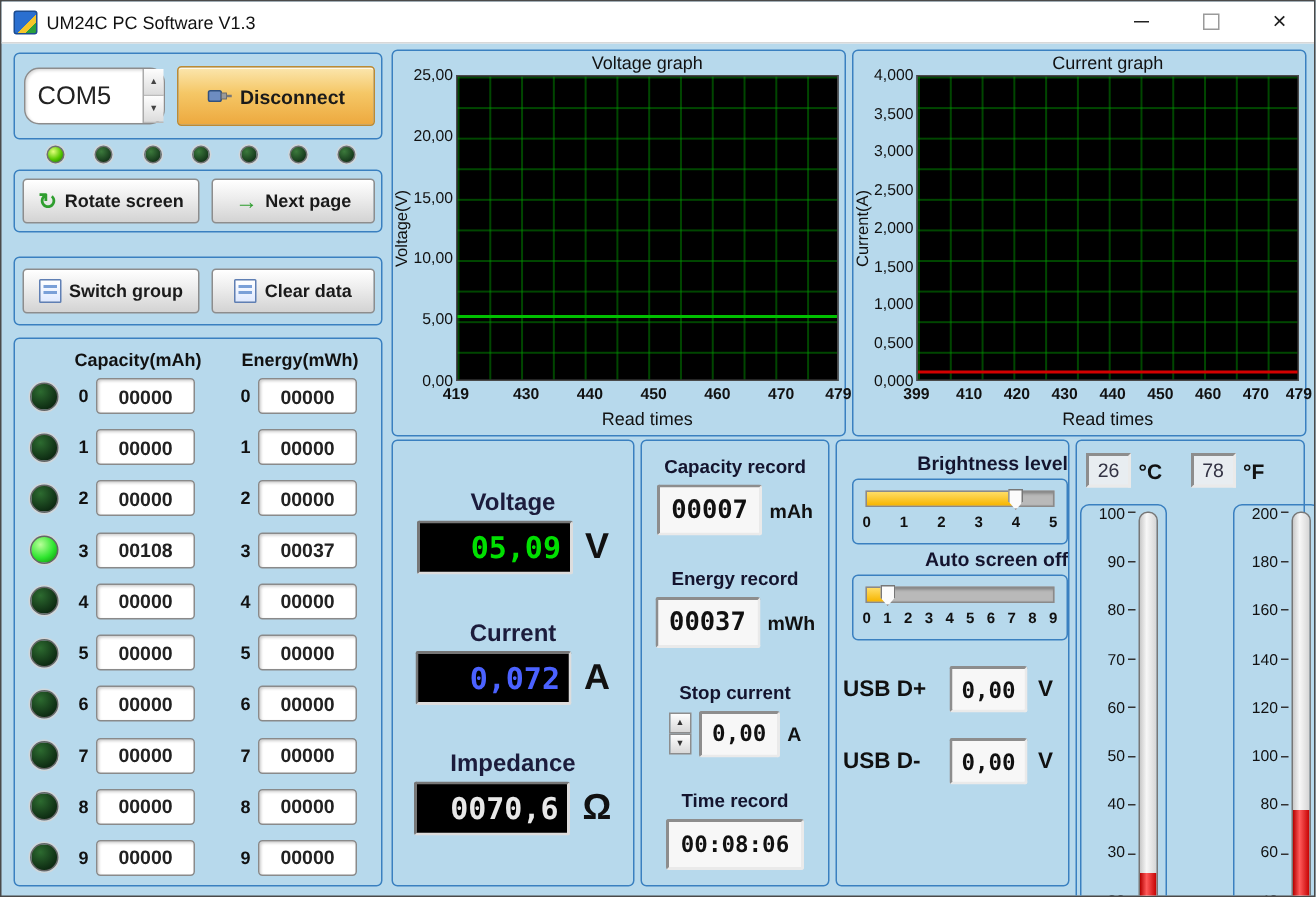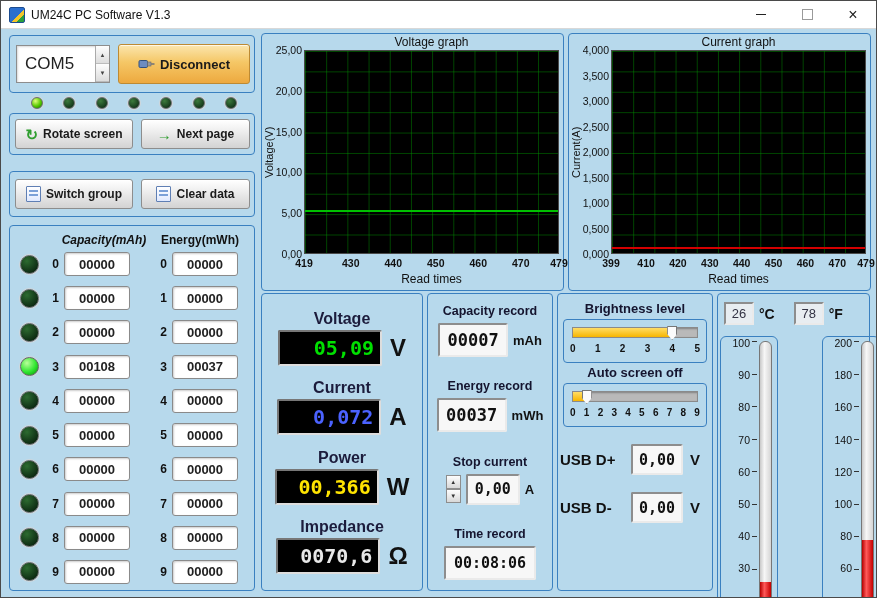--- a/index.html
+++ b/index.html
@@ -21,21 +21,21 @@
   .btn{display:flex;align-items:center;justify-content:center;gap:5px;
     background:linear-gradient(#ffffff,#ececec 45%,#d3d3d3);
     border:1px solid #8d8d8d;border-radius:3px;box-sizing:border-box;
     font-family:"Liberation Sans",sans-serif;font-weight:bold;font-size:12px;color:#1a1a1a;
     box-shadow:inset 0 1px 0 rgba(255,255,255,.7);position:absolute;}
   .btn.disconnect{background:linear-gradient(#fbe6ae,#f5c766 45%,#eda93f);border:1px solid #bd8a33;font-size:13px;}
   .green-glyph{color:#2f9e2f;font-weight:bold;font-size:15px;line-height:1;}
   .doc-ic{width:13px;height:14px;background:linear-gradient(#ffffff,#dfe9ff);border:1px solid #5f7fb4;border-radius:1px;position:relative;}
   .doc-ic::after{content:"";position:absolute;left:2px;top:3px;right:2px;height:2px;background:#7aa0d8;box-shadow:0 4px 0 #7aa0d8;}
   
-  .combo{position:absolute;background:#fff;border:1px solid #8d8d8d;border-radius:0;display:flex;align-items:center;box-sizing:border-box;
+  .combo{position:absolute;background:#fff;border:1px solid #8d8d8d;border-radius:10px;display:flex;align-items:center;box-sizing:border-box;
     box-shadow:inset 1px 1px 2px rgba(0,0,0,.15);}
   .combo .port{flex:1;font-size:17px;color:#222;padding-left:8px;}
   .spin{width:13px;height:100%;display:flex;flex-direction:column;border-left:1px solid #aaa;}
   .spin i{flex:1;display:flex;align-items:center;justify-content:center;font-style:normal;font-size:6px;color:#444;background:linear-gradient(#fdfdfd,#dcdcdc);border-bottom:1px solid #bbb;}
   
   .ledstrip{position:absolute;display:flex;justify-content:space-between;align-items:center;}
   .mini-led{width:10px;height:10px;border-radius:50%;border:1px solid #6f6f6f;
     background:radial-gradient(circle at 35% 30%,#3c7a3c,#14361a 75%);box-shadow:0 0 0 1px #cfd6da;}
   .mini-led.on{background:radial-gradient(circle at 35% 30%,#e2ff7a,#57c800 55%,#1f8200 90%);}
   
@@ -75,21 +75,21 @@
   .rec-panel{display:flex;flex-direction:column;justify-content:space-between;padding:10px 4px;}
   .rec-label{text-align:center;font-size:12.5px;font-weight:bold;color:#14142e;}
   .rec-row{display:flex;align-items:center;justify-content:center;gap:5px;margin-top:5px;}
   .lcd-light{background:#f7f7f7;border:2px solid;border-color:#8d8d8d #eaeaea #eaeaea #8d8d8d;border-radius:2px;
     display:flex;align-items:center;justify-content:center;font-family:"DejaVu Sans Mono",monospace;font-weight:bold;color:#111;}
   .rec-unit{font-size:13px;font-weight:bold;color:#111;}
   .spin2{width:15px;height:28px;display:flex;flex-direction:column;}
   .spin2 i{flex:1;display:flex;align-items:center;justify-content:center;font-style:normal;font-size:6px;color:#333;
     background:linear-gradient(#fdfdfd,#d8d8d8);border:1px solid #8d8d8d;}
   
-  .set-panel{display:flex;flex-direction:column;align-items:center;padding-top:5px;}
+  .set-panel{display:flex;flex-direction:column;align-items:flex-end;padding-top:5px;}
   .sl-label{font-size:13px;font-weight:bold;color:#14142e;margin-top:2px;}
   .sl-box{width:144px;height:44px;border:1px solid #3a80c0;border-radius:4px;position:relative;margin-top:3px;box-sizing:border-box;}
   .sl-track{position:absolute;left:8px;right:8px;top:7px;height:11px;background:#b9b9b9;border:1px solid #8a8a8a;
     box-shadow:inset 1px 1px 2px rgba(0,0,0,.3);box-sizing:border-box;}
   .sl-fill{position:absolute;left:0;top:0;bottom:0;background:linear-gradient(#ffdd66,#f7b500);}
   .sl-thumb{position:absolute;top:-2px;width:10px;height:14px;background:#fbfbfb;border:1px solid #777;box-sizing:border-box;
     transform:translateX(-50%);clip-path:polygon(0 0,100% 0,100% 58%,50% 100%,0 58%);}
   .sl-ticks{position:absolute;left:6px;right:6px;top:23px;display:flex;justify-content:space-between;font-size:10px;font-weight:bold;color:#111;}
   .usb-row{width:150px;display:flex;align-items:center;gap:7px;margin-top:17px;}
   .usb-label{width:64px;font-size:15px;font-weight:bold;color:#111;}
@@ -175,21 +175,21 @@
         <span class="doc-ic"></span>
         <span>Switch group</span>
       </button>
       <button class="btn" style="left:131px;top:7px;width:109px;height:30px;">
         <span class="doc-ic"></span>
         <span>Clear data</span>
       </button>
     </div>
 
     <div class="panel" style="left:8px;top:196px;width:246px;height:366px;">
-      <div class="ghead" style="left:40px;top:7px;width:108px;font-style:italic;">Capacity(mAh)</div>
+      <div class="ghead" style="left:28px;top:7px;width:108px;">Capacity(mAh)</div>
       <div class="ghead" style="left:140px;top:7px;width:100px;">Energy(mWh)</div>
       <div class="grows" style="top:26px;bottom:6px;">
           <div class="grow">
             <div class="gled"></div>
             <div class="gidx">0</div>
             <div class="gbox">00000</div>
             <div class="gidx g2">0</div>
             <div class="gbox">00000</div>
           </div>
           <div class="grow">
@@ -321,27 +321,20 @@
         <div class="ro-row">
           <div class="lcd" style="color: rgb(0, 224, 0);">05,09</div>
           <div class="ro-unit">V</div>
         </div>
       </div>
       <div>
         <div class="ro-label">Current</div>
         <div class="ro-row">
           <div class="lcd" style="color: rgb(75, 98, 255);">0,072</div>
           <div class="ro-unit">A</div>
-        </div>
-      </div>
-      <div>
-        <div class="ro-label">Power</div>
-        <div class="ro-row">
-          <div class="lcd" style="color: rgb(255, 228, 0);">00,366</div>
-          <div class="ro-unit">W</div>
         </div>
       </div>
       <div>
         <div class="ro-label">Impedance</div>
         <div class="ro-row">
           <div class="lcd" style="color: rgb(232, 232, 232);">0070,6</div>
           <div class="ro-unit">Ω</div>
         </div>
       </div>
     </div>

